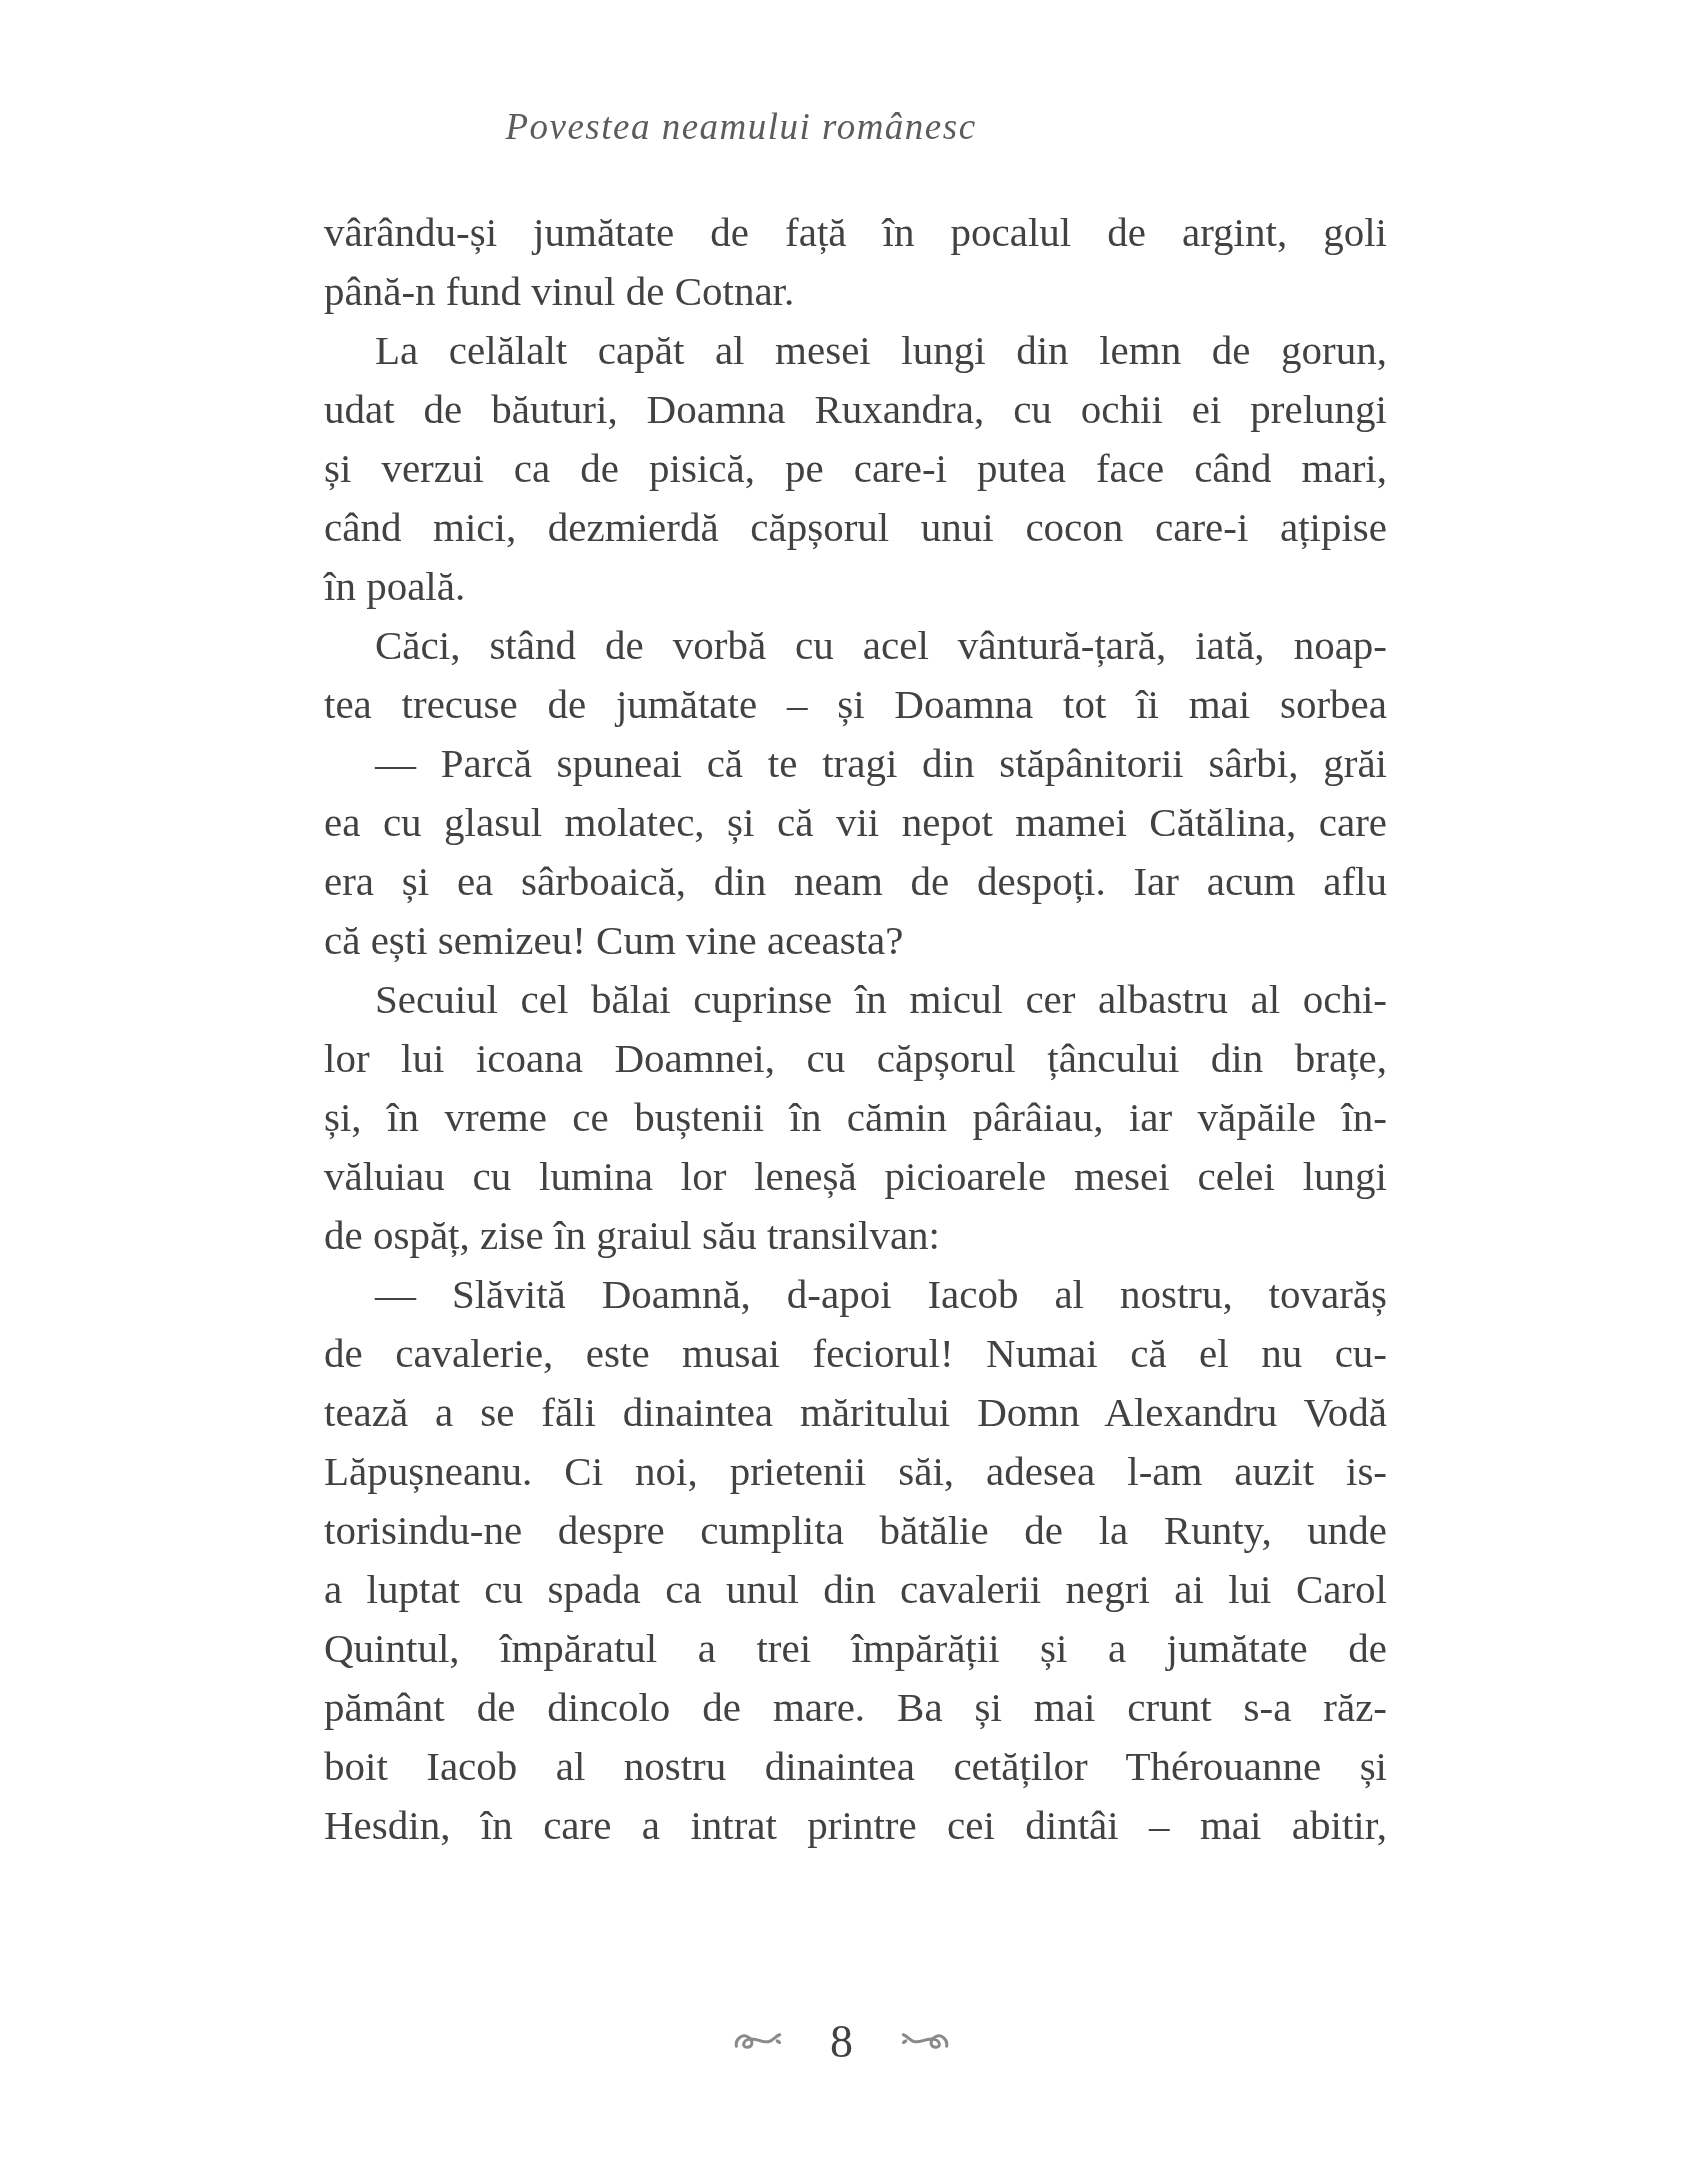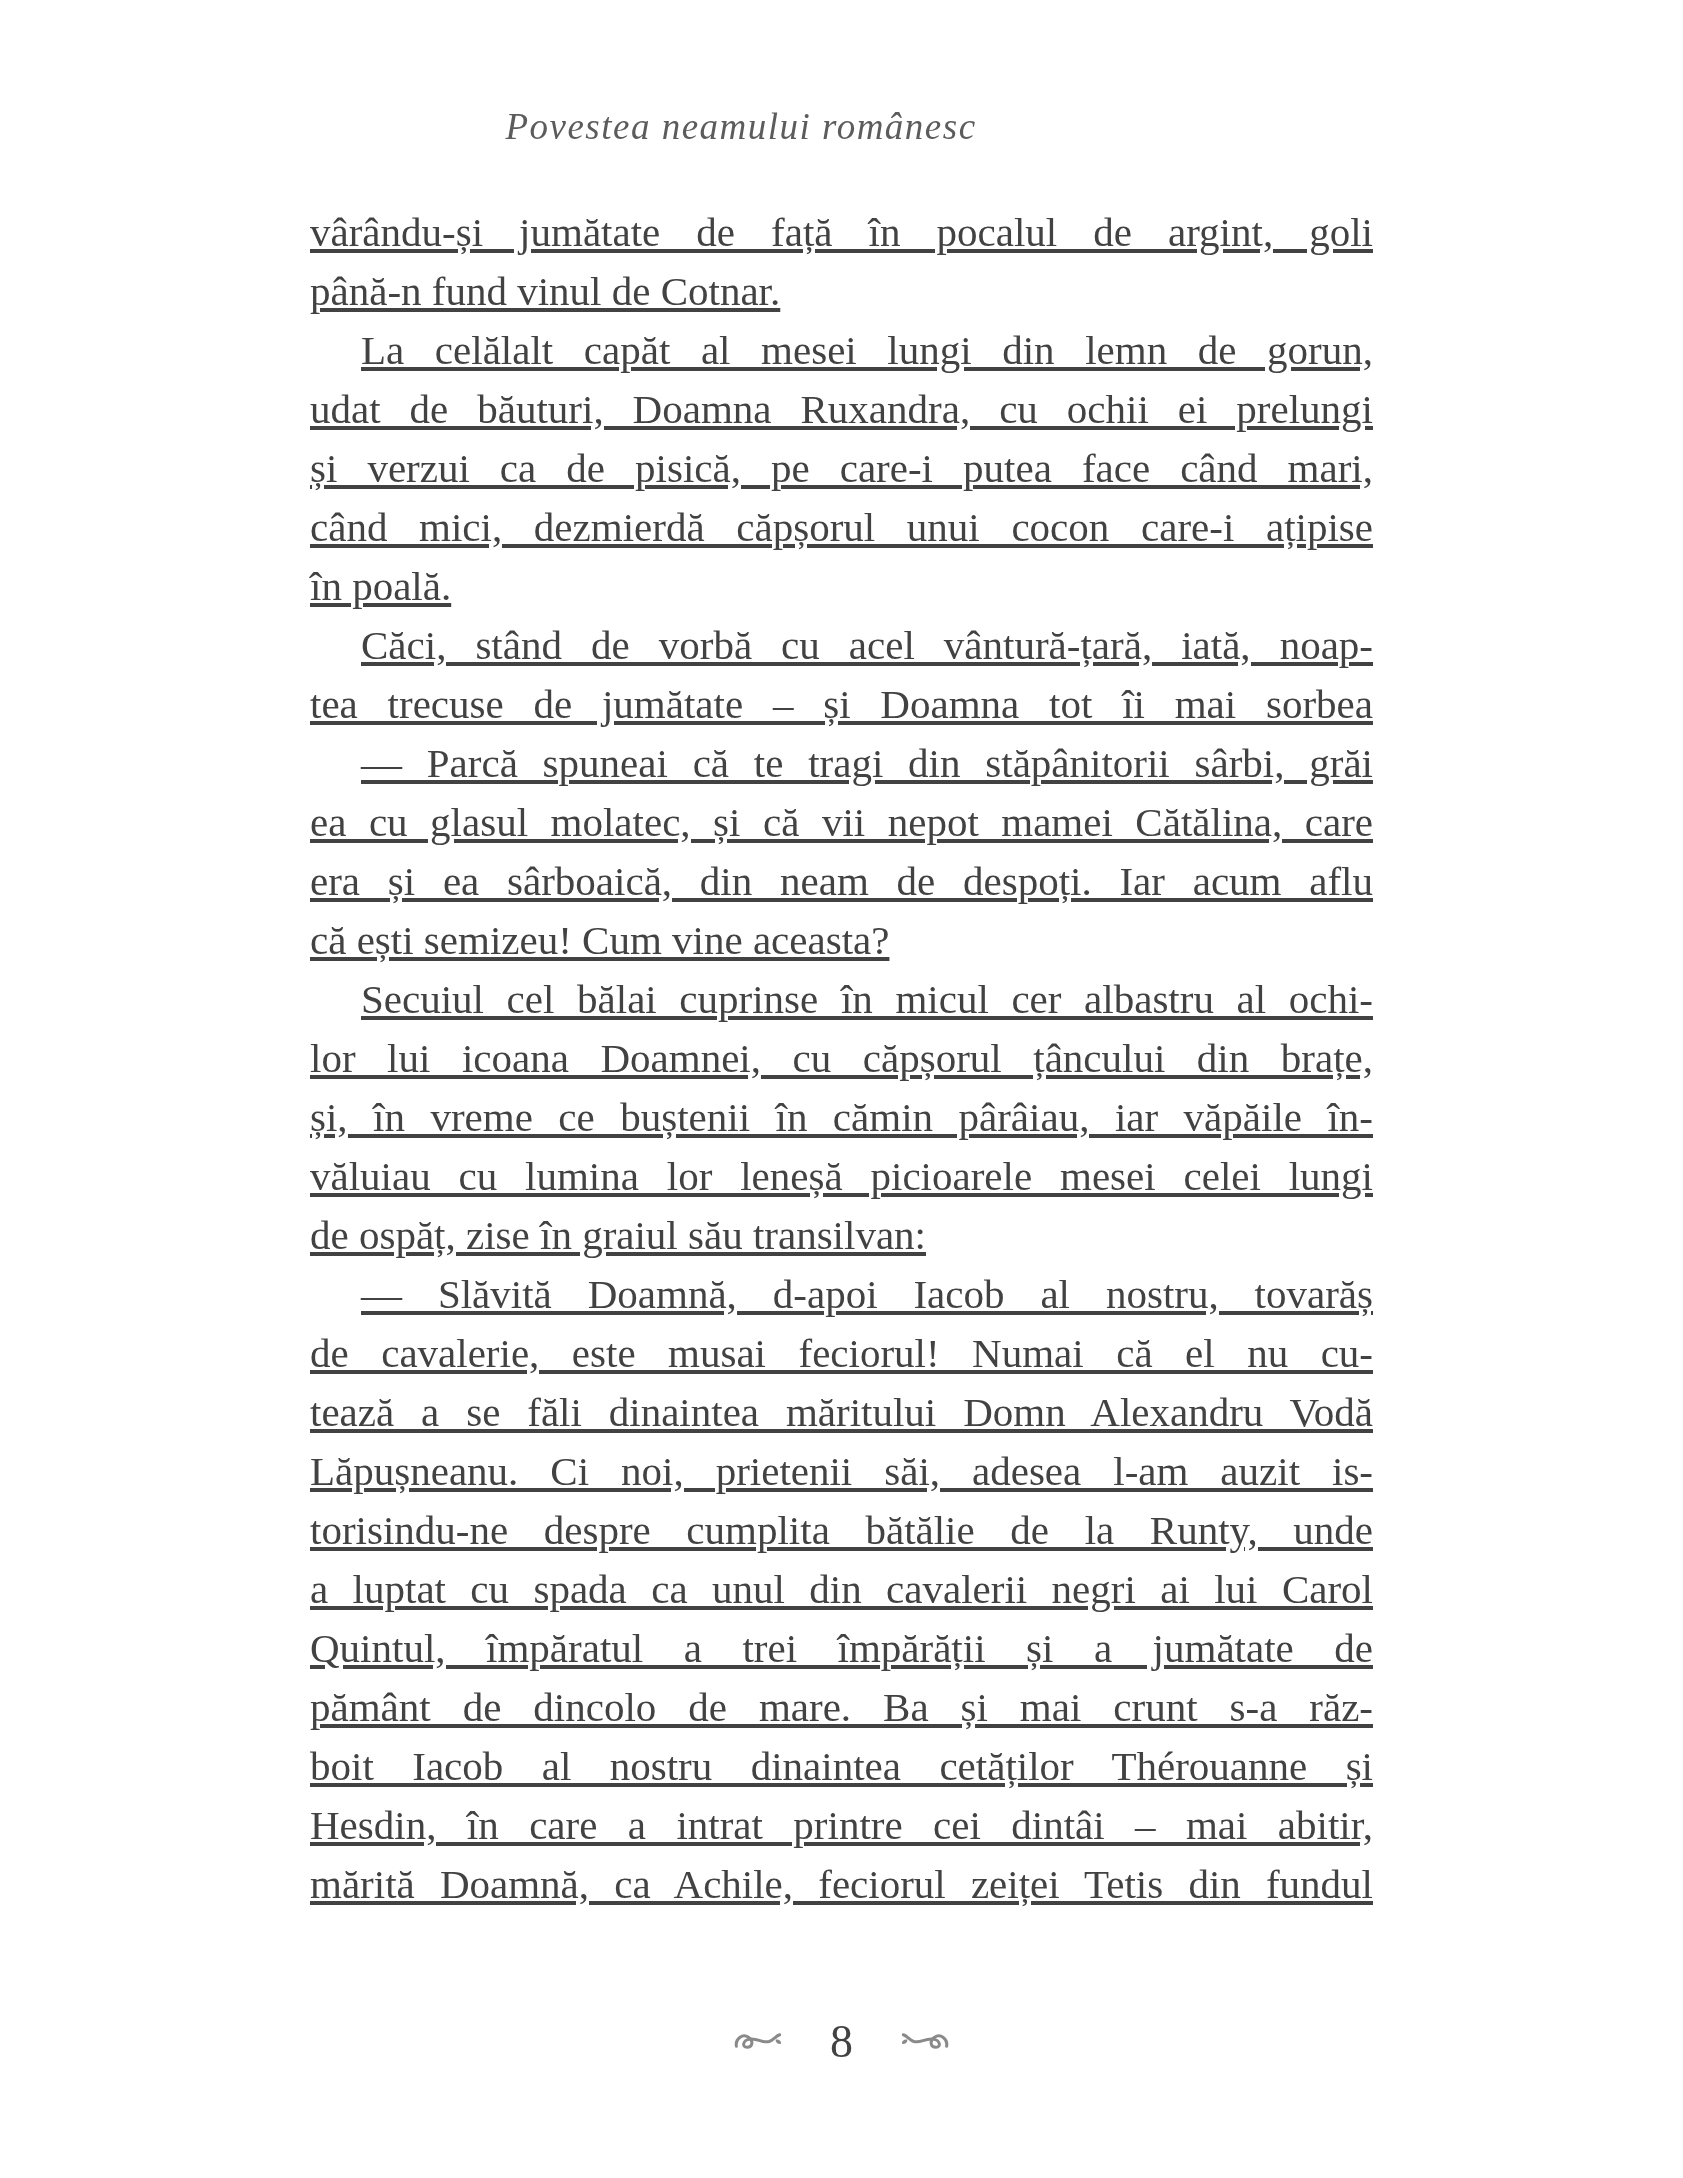--- a/index.html
+++ b/index.html
@@ -22,25 +22,24 @@
     text-align: center;
     font-style: italic;
     font-size: 37px;
     line-height: 44px;
     letter-spacing: 1.5px;
     color: var(--header-color, #5c5c5c);
   }
   .text-block {
     position: absolute;
     top: 203px;
-    left: 310px;
+    left: 324px;
     width: 1063px;
     color: var(--text-color, #424242);
     font-size: 41px;
-    text-decoration: underline;
   }
   .paragraph {
     margin: 0;
   }
   .line {
     height: 59px;
     line-height: 59px;
     text-align: justify;
     text-align-last: justify;
     white-space: normal;
@@ -117,21 +116,20 @@
       <div class="line indent">— Slăvită Doamnă, d-apoi Iacob al nostru, tovarăș</div>
       <div class="line">de cavalerie, este musai feciorul! Numai că el nu cu-</div>
       <div class="line">tează a se făli dinaintea măritului Domn Alexandru Vodă</div>
       <div class="line">Lăpușneanu. Ci noi, prietenii săi, adesea l-am auzit is-</div>
       <div class="line">torisindu-ne despre cumplita bătălie de la Runty, unde</div>
       <div class="line">a luptat cu spada ca unul din cavalerii negri ai lui Carol</div>
       <div class="line">Quintul, împăratul a trei împărății și a jumătate de</div>
       <div class="line">pământ de dincolo de mare. Ba și mai crunt s-a răz-</div>
       <div class="line">boit Iacob al nostru dinaintea cetăților Thérouanne și</div>
       <div class="line">Hesdin, în care a intrat printre cei dintâi – mai abitir,</div>
-      <div class="line">mărită Doamnă, ca Achile, feciorul zeiței Tetis din fundul</div>
     </div>
   </div>
 
 <div class="footer">
   <span class="flourish">
     <svg viewBox="0 0 52 26" fill="none" xmlns="http://www.w3.org/2000/svg" aria-hidden="true">
       <path d="M2.5 17.5 C 1 9.5, 9 4, 15 8 C 20.5 11.5, 19.5 18.5, 13.5 18.5 C 8 18.5, 9 11, 16.5 10
                C 25.5 9, 29.5 14.5, 36.5 12.5 C 41.5 10.8, 43.5 6.5, 47.5 5.5" stroke="currentColor" stroke-width="3.1" stroke-linecap="round"></path>
       <path d="M43.5 10.5 c 3.4 -0.3, 6 1.8, 5.2 4.2 c -2.4 1.4, -6 -1.2, -5.2 -4.2 z" fill="currentColor"></path>
     </svg>

